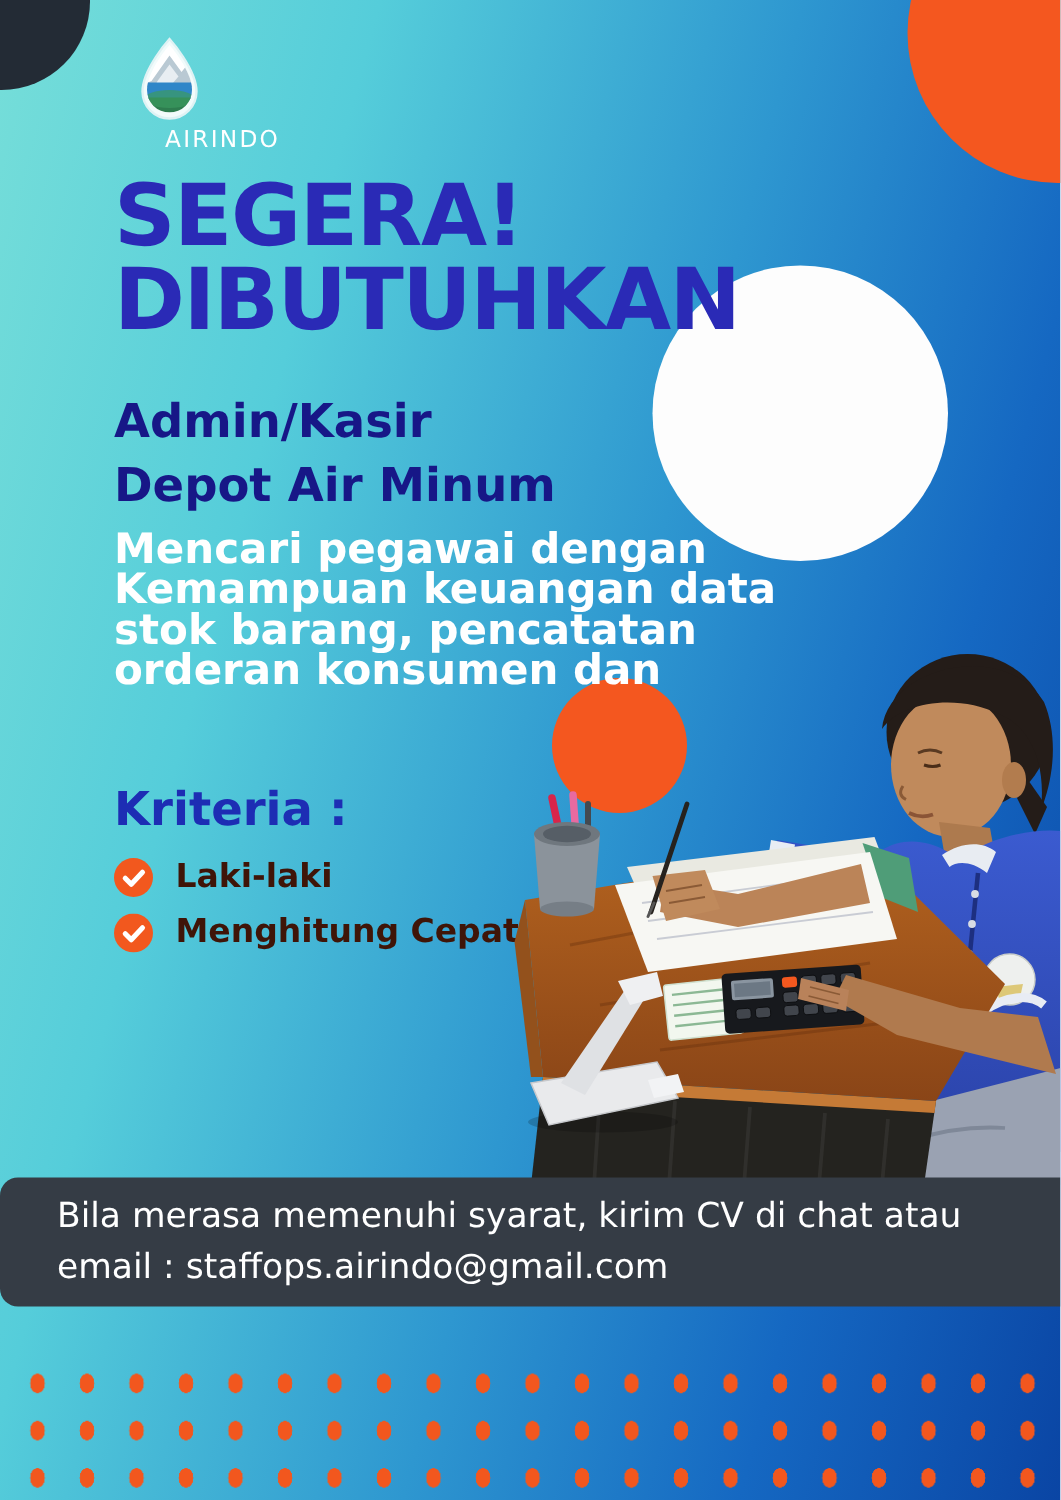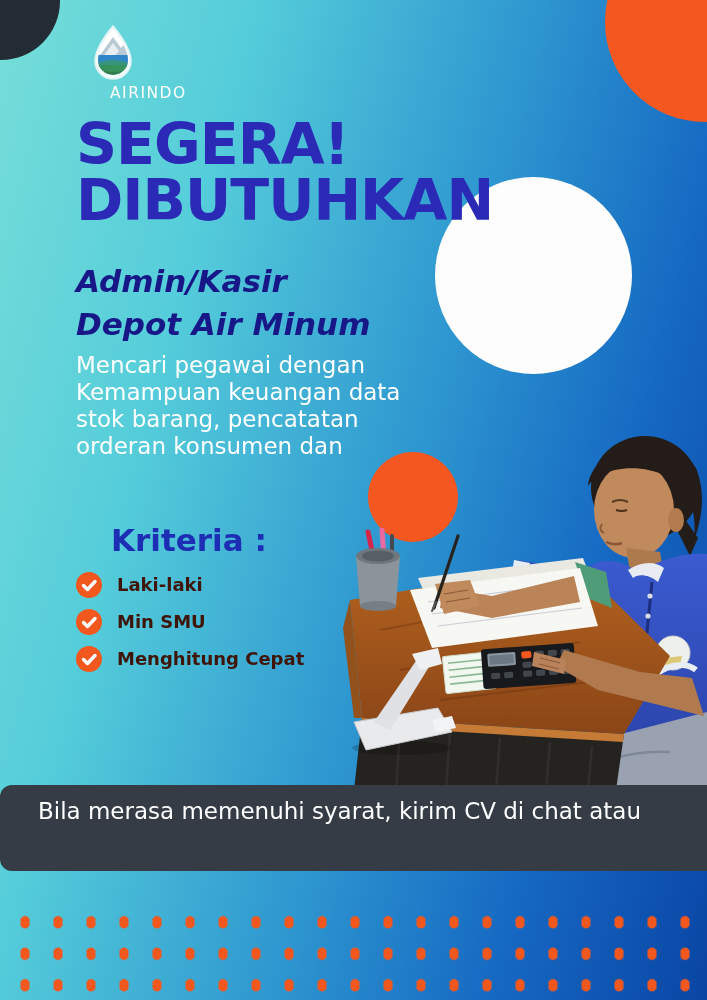--- a/index.html
+++ b/index.html
@@ -47,38 +47,38 @@
   
   .headline {
     position: absolute; left: 76px; top: 116px;
     color: #2a2ab6; font-size: 57px; font-weight: 800; line-height: 56px;
     letter-spacing: -1px;
   }
 
   
   .position {
     position: absolute; left: 76px; top: 260px;
-    color: #171787; font-size: 31px; font-weight: 800; line-height: 43px; font-style: italic;
+    color: #171787; font-size: 31px; font-weight: 800; line-height: 43px;
   }
 
   
   .description {
     position: absolute; left: 76px; top: 352px;
-    color: #ffffff; font-size: 23px; font-weight: 400; line-height: 27px;
+    color: #ffffff; font-size: 28px; font-weight: 700; line-height: 27px;
   }
 
   
   .criteria-heading {
     position: absolute; left: 76px; top: 522px;
-    color: #1d2db4; font-size: 31px; font-weight: 800; margin-left: 35px;
+    color: #1d2db4; font-size: 31px; font-weight: 800;
   }
   .criteria-list { position: absolute; left: 76px; top: 566px; list-style: none; }
   .criteria-list li { display: flex; align-items: center; height: 37px; }
   .check-badge { width: 26px; height: 26px; flex: 0 0 26px; margin-right: 15px; }
-  .criteria-label { color: #3f1508; font-size: 18px; font-weight: 700; }
+  .criteria-label { color: #3f1508; font-size: 22px; font-weight: 700; }
 
   
   .photo { position: absolute; left: 340px; top: 420px; width: 367px; height: 370px; }
 
   
   .contact-bar {
     position: absolute; left: 0; top: 785px; width: 707px; height: 86px;
     background: #353c45; border-radius: 12px 0 0 12px;
     padding: 9px 0 0 38px;
   }
@@ -135,27 +135,20 @@
   </div>
 
   <div class="criteria-heading">Kriteria :</div>
   <ul class="criteria-list">
     <li>
       <svg class="check-badge" viewBox="0 0 26 26">
           <circle cx="13" cy="13" r="13" fill="#f2581e"></circle>
           <path d="M7.5 13.5 L11.5 17.5 L19 9.5" fill="none" stroke="#ffffff" stroke-width="3.4" stroke-linecap="round" stroke-linejoin="round"></path>
         </svg>
       <span class="criteria-label">Laki-laki</span>
-    </li>
-    <li>
-      <svg class="check-badge" viewBox="0 0 26 26">
-          <circle cx="13" cy="13" r="13" fill="#f2581e"></circle>
-          <path d="M7.5 13.5 L11.5 17.5 L19 9.5" fill="none" stroke="#ffffff" stroke-width="3.4" stroke-linecap="round" stroke-linejoin="round"></path>
-        </svg>
-      <span class="criteria-label">Min SMU</span>
     </li>
     <li>
       <svg class="check-badge" viewBox="0 0 26 26">
           <circle cx="13" cy="13" r="13" fill="#f2581e"></circle>
           <path d="M7.5 13.5 L11.5 17.5 L19 9.5" fill="none" stroke="#ffffff" stroke-width="3.4" stroke-linecap="round" stroke-linejoin="round"></path>
         </svg>
       <span class="criteria-label">Menghitung Cepat</span>
     </li>
   </ul>
 
@@ -283,17 +276,18 @@
       <polygon points="95,164 130,160 140,186 104,194" fill="#c08a5c"></polygon>
       <path d="M104,174 L128,170 M106,182 L130,178" stroke="#8a5a36" stroke-width="1.2" fill="none"></path>
 
       <path d="M118,116 L94,188" stroke="#26221e" stroke-width="3.2" stroke-linecap="round"></path>
       <path d="M96,182 L92,191" stroke="#555" stroke-width="2" stroke-linecap="round"></path>
     </g>
   </svg>
 
   <div class="contact-bar">
     <div>Bila merasa memenuhi syarat, kirim CV di chat atau</div>
+    <div>email : staffops.airindo@gmail.com</div>
   </div>
 
   <div class="dots-pattern"></div>
 
 </div>
 
 </body></html>

